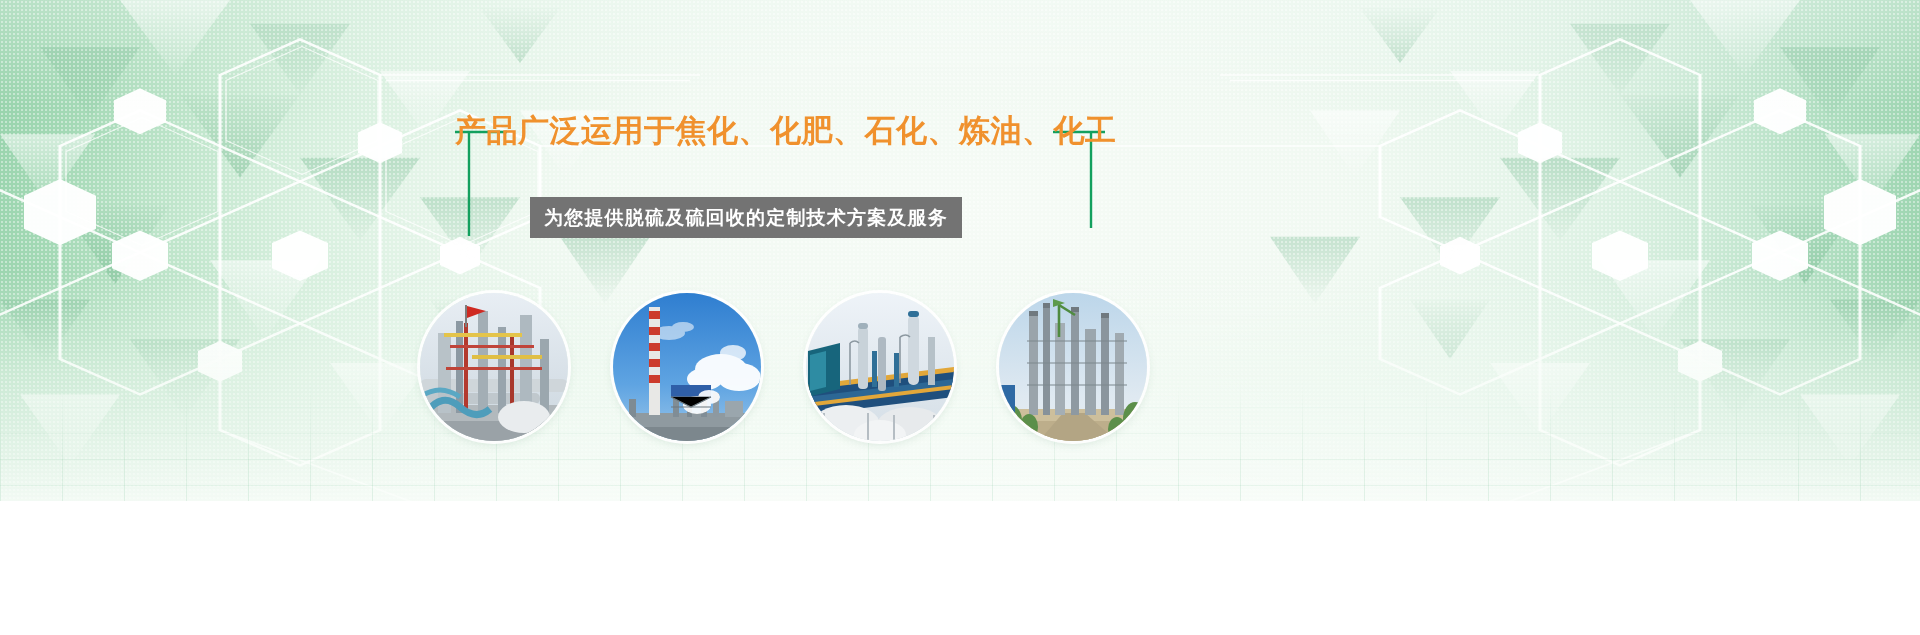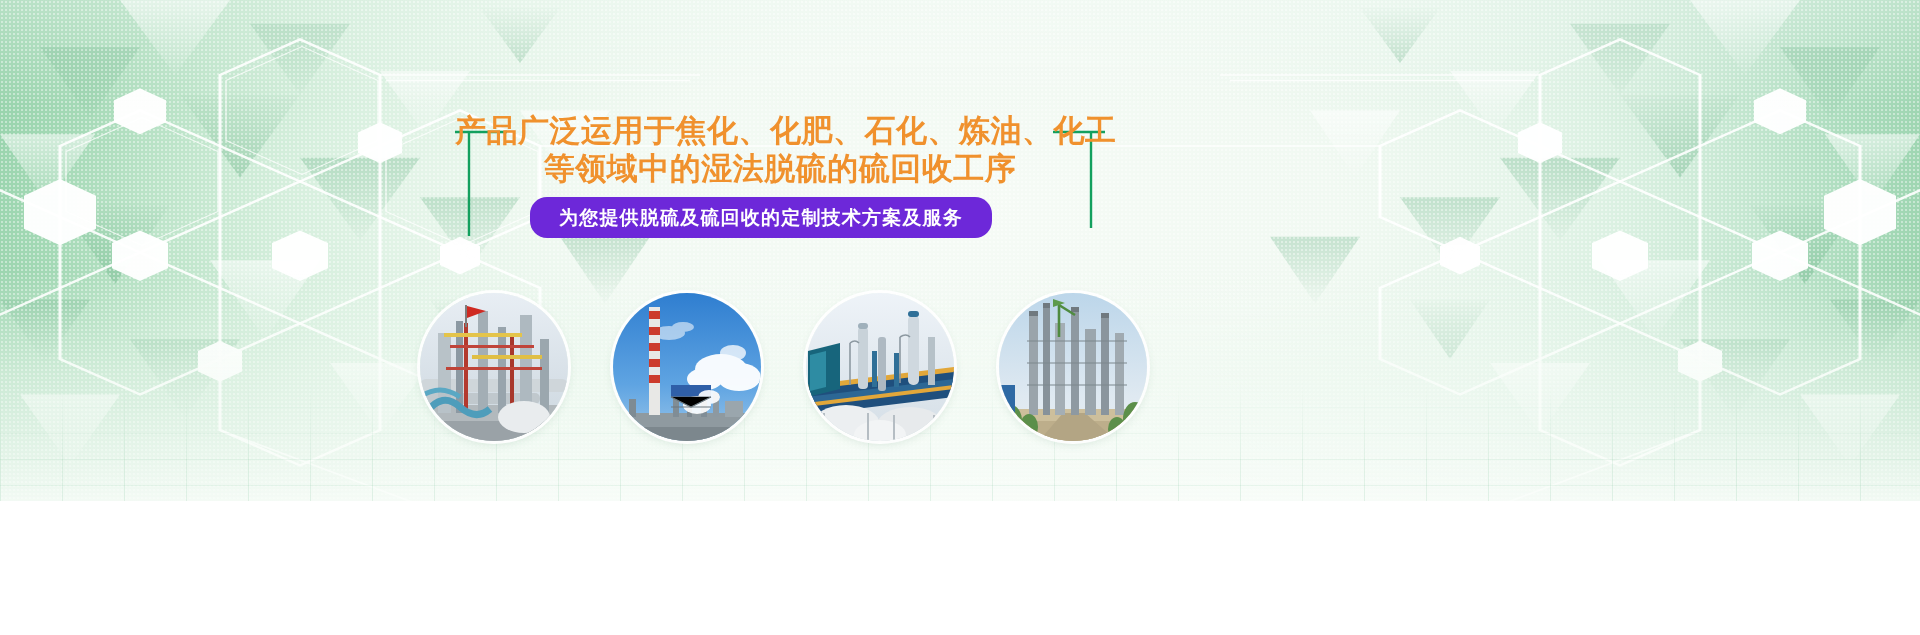--- a/index.html
+++ b/index.html
@@ -102,29 +102,28 @@
     white-space: nowrap;
   }
   .headline .l1 { display: block; }
   .headline .l2 { display: block; }
 
   .subbar {
     position: absolute;
     left: 530px;
     top: 197px;
     height: 41px;
-    padding: 0 29px;
-    background: #6d28d9;
+    padding: 0 14px;
+    background: #737373;
     color: #ffffff;
     font-size: 19px;
     font-weight: 700;
     letter-spacing: 1.2px;
     line-height: 41px;
     white-space: nowrap;
-    border-radius: 17px;
   }
 
   
   .photos {
     position: absolute;
     left: 420px;
     top: 293px;
     width: 740px;
     height: 148px;
   }
@@ -297,21 +296,20 @@
           <path d="M14,14 L14,118"></path>
 
           <path d="M598,14 L650,14"></path>
           <path d="M636,14 L636,110"></path>
         </g>
       </svg>
     </div>
 
     <div class="headline">
       <span class="l1">产品广泛运用于焦化、化肥、石化、炼油、化工</span>
-      <span class="l2">等领域中的湿法脱硫的硫回收工序</span>
     </div>
 
     <div class="subbar">为您提供脱硫及硫回收的定制技术方案及服务</div>
 
     <div class="photos">
 
       <div class="photo">
         <svg viewBox="0 0 148 148">
           <defs>
             <linearGradient id="p1sky" x1="0" y1="0" x2="0" y2="1">

